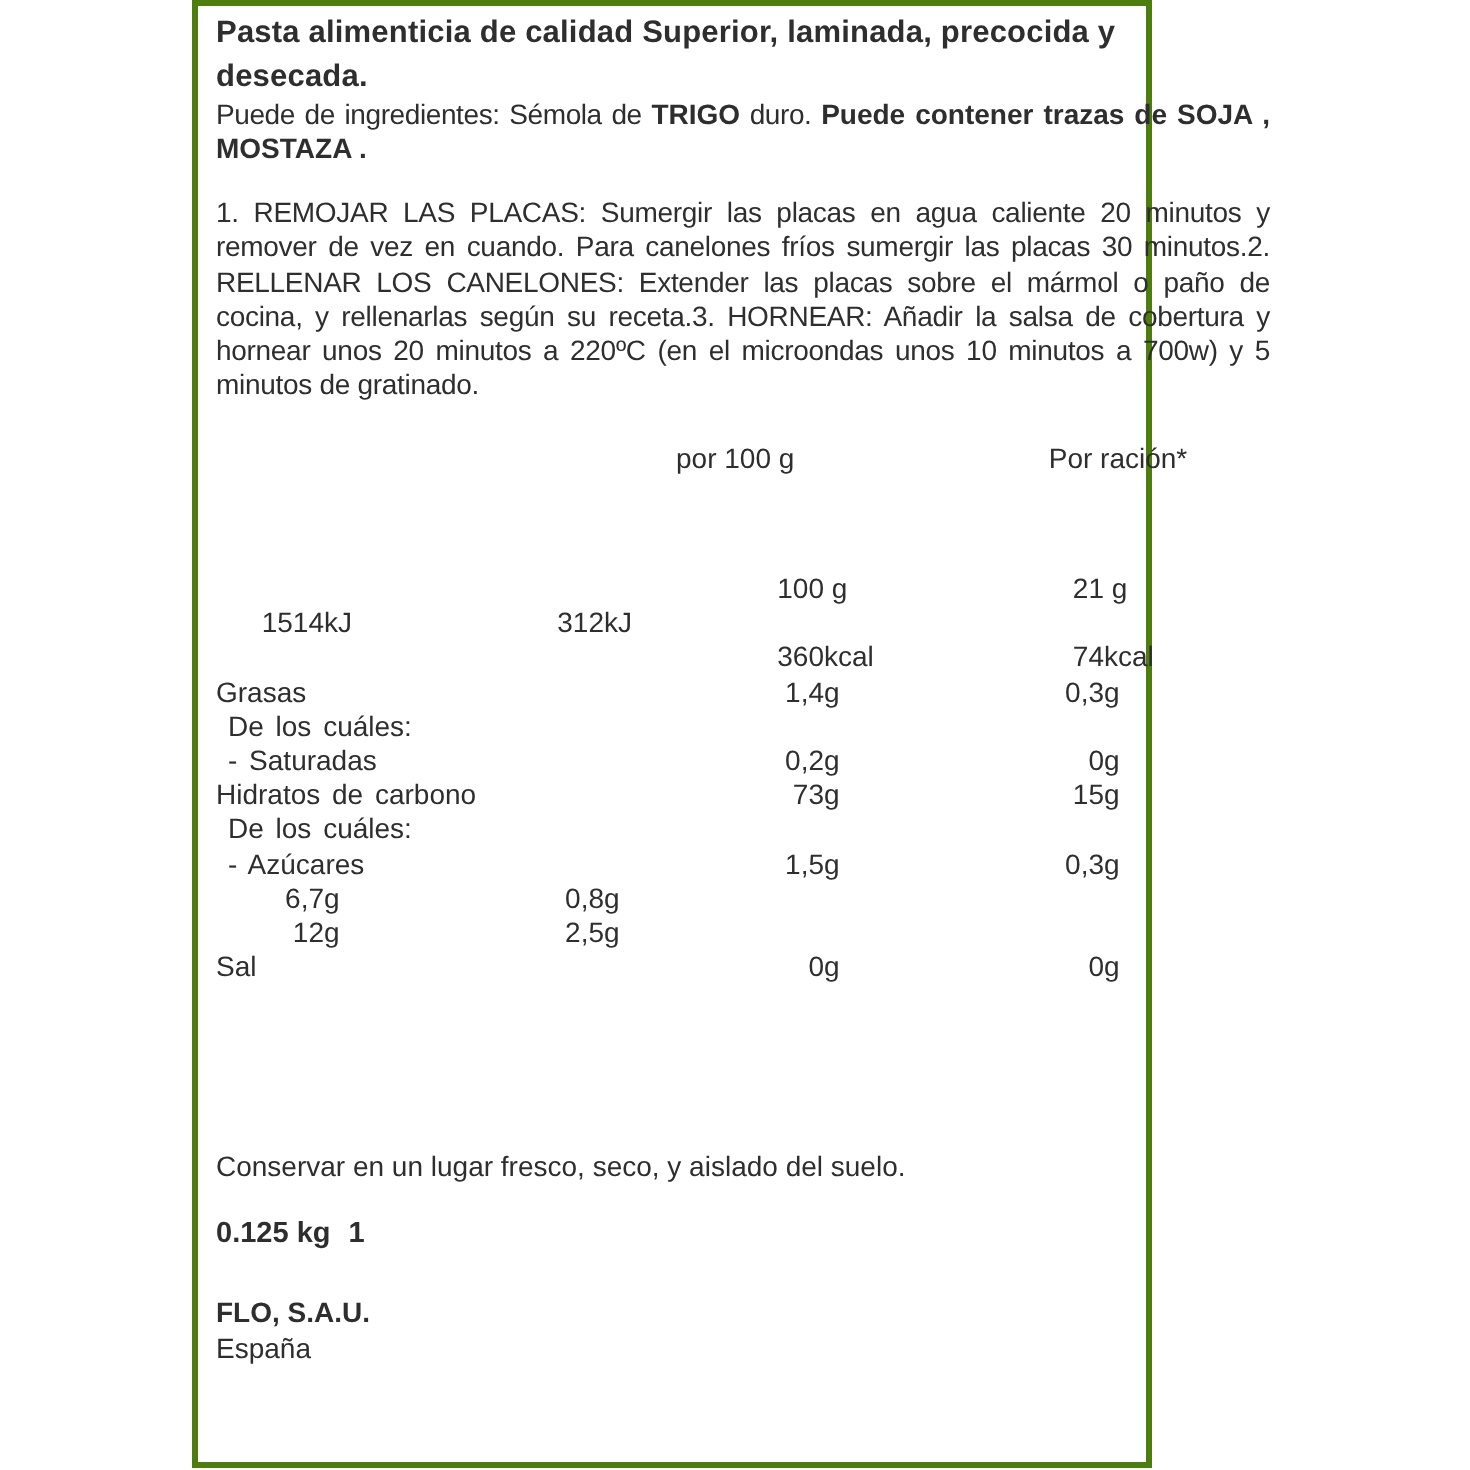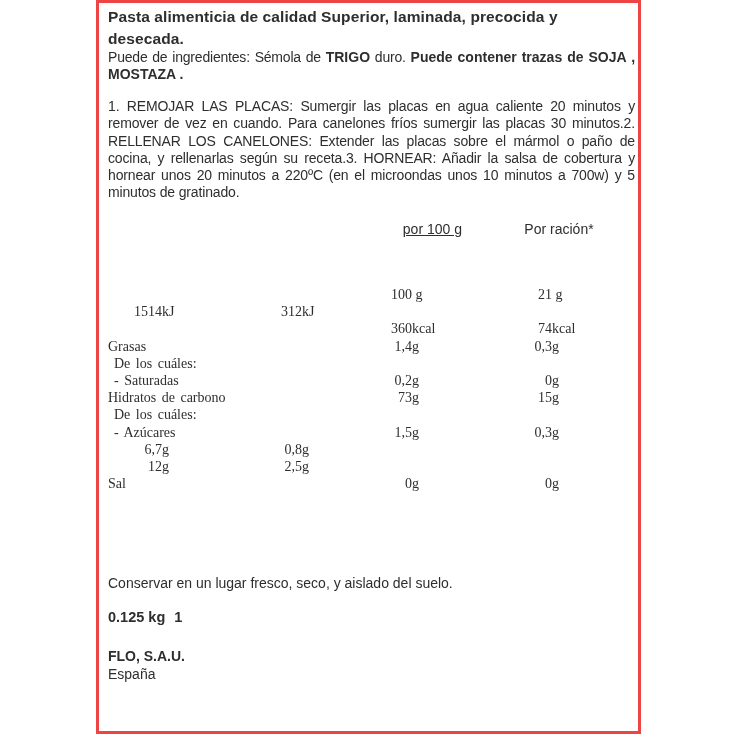--- a/index.html
+++ b/index.html
@@ -12,24 +12,24 @@
     height: 735px;
     position: relative;
     font-family: "Liberation Sans", sans-serif;
     color: #2e2e2e;
     overflow: hidden;
   }
   .label-box {
     position: absolute;
     left: 96px;
     top: 0px;
-    width: 545px;
+    width: 480px;
     height: 734px;
     box-sizing: border-box;
-    border: 3px solid #ef4444;
+    border: 3px solid #4d7c0f;
     background: #ffffff;
   }
   .title {
     position: absolute;
     left: 9px;
     top: 3px;
     width: 528px;
     font-size: 15.5px;
     font-weight: bold;
     line-height: 21.5px;
@@ -57,29 +57,28 @@
     text-align: justify;
   }
   .nutrition {
     position: absolute;
     left: 9px;
     top: 218px;
     width: 527px;
     font-size: 14px;
   }
   .nut-header { position: relative; height: 17px; line-height: 17px; }
-  .h-per100  { position: absolute; left: 230px; width: 124px; text-align: right; text-decoration: underline; }
+  .h-per100  { position: absolute; left: 230px; width: 124px; text-align: left; }
   .h-racion  { position: absolute; left: 389px; width: 124px; text-align: center; }
   .nut-rows { margin-top: 48px; }
   .nut-row {
     display: flex;
     height: 17.2px;
     line-height: 17.2px;
     align-items: center;
-    font-family: Liberation Serif, serif;
   }
   .rlabel { width: 250px; word-spacing: 2px; box-sizing: border-box; }
   .nut-row.ind .rlabel { padding-left: 6px; }
   .n1 { width: 54px; text-align: right; }
   .u1 { width: 40px; white-space: pre; }
   .n2 { margin-left: 40px; width: 60px; text-align: right; }
   .u2 { white-space: pre; }
   .storage {
     position: absolute;
     left: 9px;

